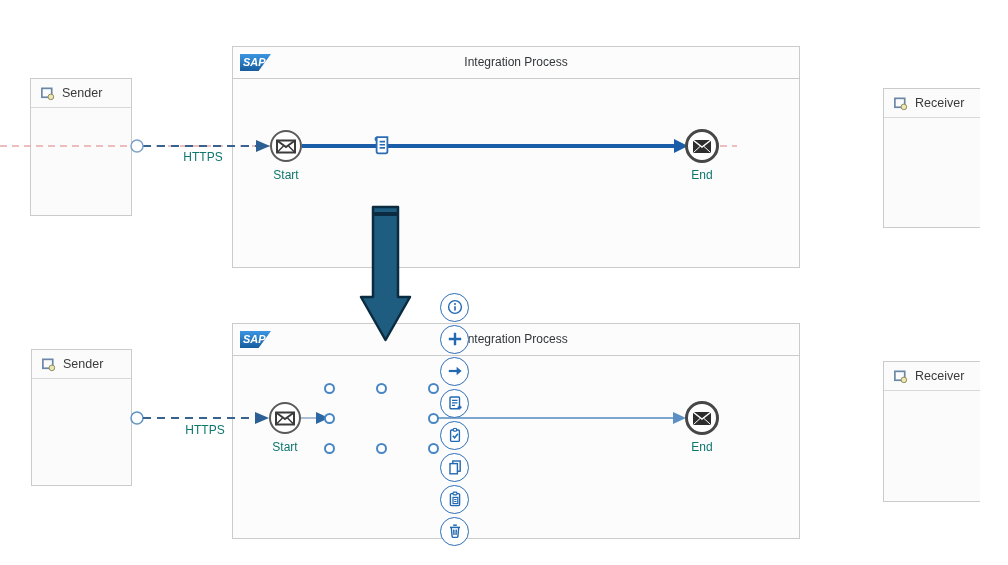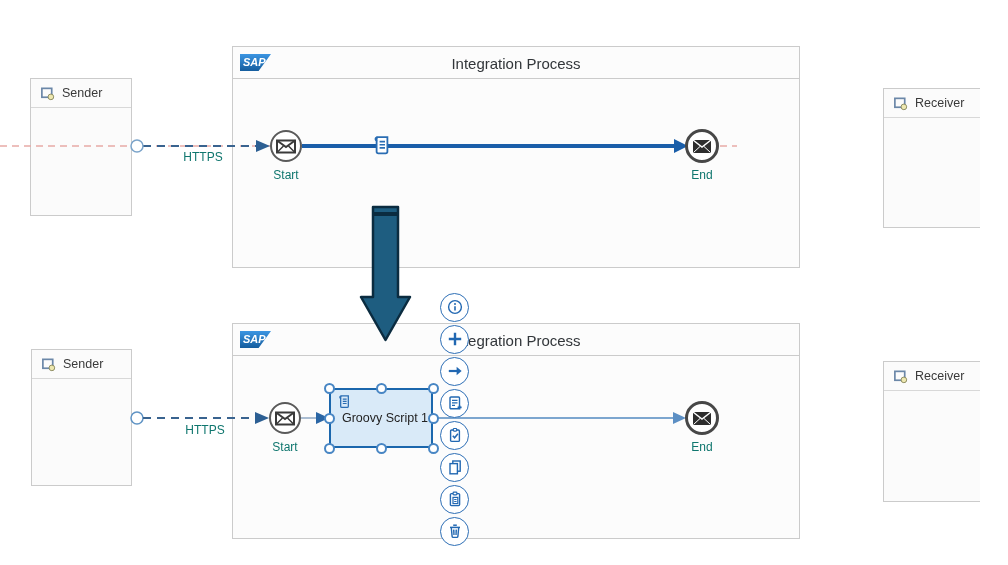--- a/index.html
+++ b/index.html
@@ -3,21 +3,21 @@
 <meta charset="utf-8">
 <style>
   html,body{margin:0;padding:0;background:#fff;}
   #stage{position:relative;width:980px;height:565px;background:#fff;
          font-family:"Liberation Sans",sans-serif;overflow:hidden;}
 
   
   .process-box{position:absolute;background:#fcfcfc;border:1px solid #cbcbcb;box-sizing:border-box;z-index:0;}
   .process-header{position:relative;height:31px;border-bottom:1px solid #cbcbcb;}
   .process-title{position:absolute;left:0;right:0;top:8px;text-align:center;
-                 font-size:15px;color:#32363a;}
+                 font-size:12px;color:#32363a;}
   .sap-logo{position:absolute;left:7px;top:7px;width:31px;height:17px;
             background:linear-gradient(180deg,#3b95e2 0%,#155d9e 100%);
             clip-path:polygon(0 0,100% 0,60% 100%,0 100%);
             color:#fff;font-weight:bold;font-style:italic;font-size:11px;
             line-height:17px;padding-left:3px;box-sizing:border-box;letter-spacing:0px;}
   .participant-box{position:absolute;background:#fbfbfb;border:1px solid #cbcbcb;box-sizing:border-box;z-index:0;}
   .participant-header{display:flex;align-items:center;gap:7px;height:28px;
                       border-bottom:1px solid #d8d8d8;padding-left:9px;}
   .participant-label{font-size:12.5px;color:#3a3a3a;}
 
@@ -173,30 +173,20 @@
     <svg width="20" height="15" viewBox="0 0 20 15">
       <rect x="1" y="1" width="18" height="13" fill="#2d2d2d"></rect>
       <path d="M1,1 L10,8 L19,1" stroke="#fff" stroke-width="1.4" fill="none"></path>
       <path d="M1.5,13.5 L8,7.5 M18.5,13.5 L12,7.5" stroke="#fff" stroke-width="1"></path>
     </svg>
   </div>
   <div class="node-label" style="left:672px;top:440px;">End</div>
 
   <div class="node-label" style="left:175px;top:423px;">HTTPS</div>
 
-  <div class="step-box">
-    <span class="step-icon">
-      <svg width="17" height="17" viewBox="0 0 20 20">
-        <path d="M6,3.5 h8.5 v12 a1.5,1.5 0 0 1 -1.5,1.5 h-6 a1.5,1.5 0 0 1 -1.5,-1.5 v-10.5 z" fill="none" stroke="#2a6db3" stroke-width="1.5"></path>
-        <path d="M6,3.5 c-2,0 -2,3 0,3" fill="none" stroke="#2a6db3" stroke-width="1.3"></path>
-        <path d="M8,7.2 h4.5 M8,9.8 h4.5 M8,12.4 h4.5" stroke="#2a6db3" stroke-width="1.3"></path>
-      </svg>
-    </span>
-    <span class="step-label">Groovy Script 1</span>
-  </div>
 
   <div class="handle" style="left:323.5px;top:382.5px;"></div>
   <div class="handle" style="left:375.5px;top:382.5px;"></div>
   <div class="handle" style="left:427.5px;top:382.5px;"></div>
   <div class="handle" style="left:323.5px;top:412.5px;"></div>
   <div class="handle" style="left:427.5px;top:412.5px;"></div>
   <div class="handle" style="left:323.5px;top:442.5px;"></div>
   <div class="handle" style="left:375.5px;top:442.5px;"></div>
   <div class="handle" style="left:427.5px;top:442.5px;"></div>
 

